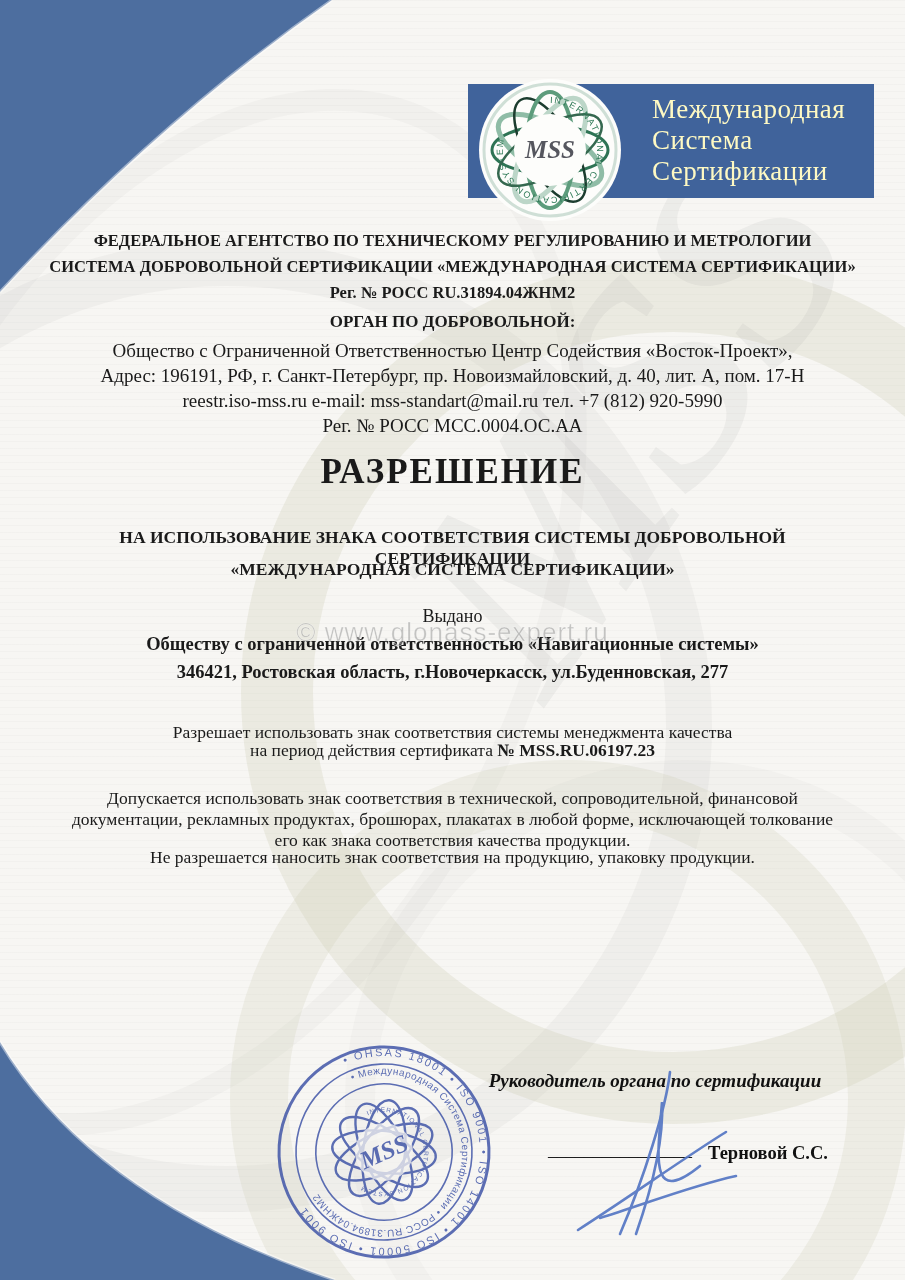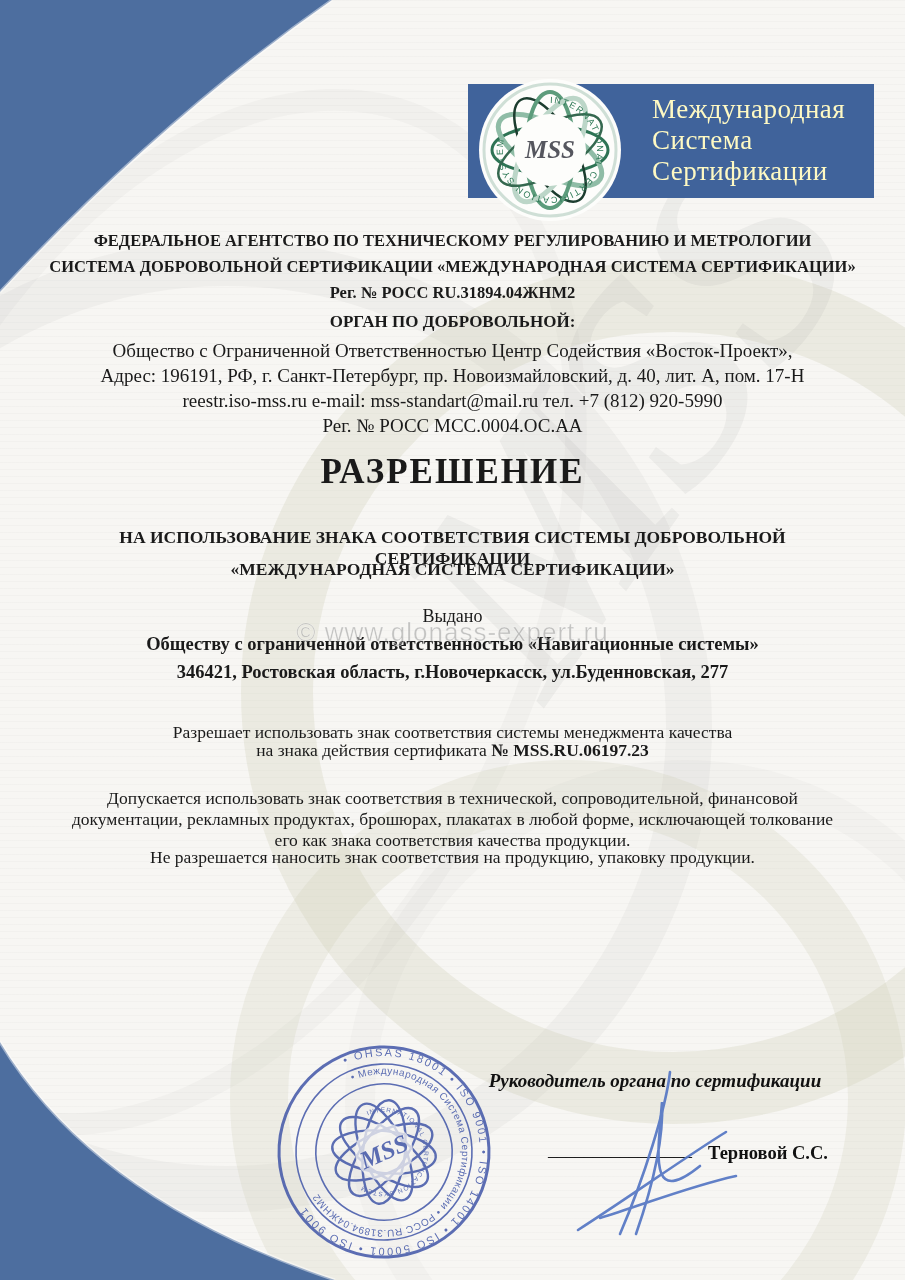--- a/index.html
+++ b/index.html
@@ -142,21 +142,21 @@
   <div class="doc title">РАЗРЕШЕНИЕ</div>
   <div class="doc subtitle1">НА ИСПОЛЬЗОВАНИЕ ЗНАКА СООТВЕТСТВИЯ СИСТЕМЫ ДОБРОВОЛЬНОЙ СЕРТИФИКАЦИИ</div>
   <div class="doc subtitle2">«МЕЖДУНАРОДНАЯ СИСТЕМА СЕРТИФИКАЦИИ»</div>
 
   <div class="doc issued-label">Выдано</div>
   <div class="doc issued-to">Обществу с ограниченной ответственностью «Навигационные системы»</div>
   <div class="doc site-mark">© www.glonass-expert.ru</div>
   <div class="doc issued-addr">346421, Ростовская область, г.Новочеркасск, ул.Буденновская, 277</div>
 
   <div class="doc perm1">Разрешает использовать знак соответствия системы менеджмента качества</div>
-  <div class="doc perm2"><span>на знака действия сертификата </span><span class="b">№ MSS.RU.06197.23</span></div>
+  <div class="doc perm2"><span>на период действия сертификата </span><span class="b">№ MSS.RU.06197.23</span></div>
 
   <div class="doc terms1">Допускается использовать знак соответствия в технической, сопроводительной, финансовой документации, рекламных продуктах, брошюрах, плакатах в любой форме, исключающей толкование его как знака соответствия качества продукции.</div>
   <div class="doc terms2">Не разрешается наносить знак соответствия на продукцию, упаковку продукции.</div>
 
   <svg class="stamp" width="224" height="224" viewBox="0 0 224 224">
     <g transform="rotate(-24 112 112)" fill="none" stroke="#4156a8">
       <circle cx="112" cy="112" r="105" stroke-width="3"></circle>
       <circle cx="112" cy="112" r="88" stroke-width="1.6"></circle>
       <circle cx="112" cy="112" r="68" stroke-width="1.6"></circle>
       <g>

